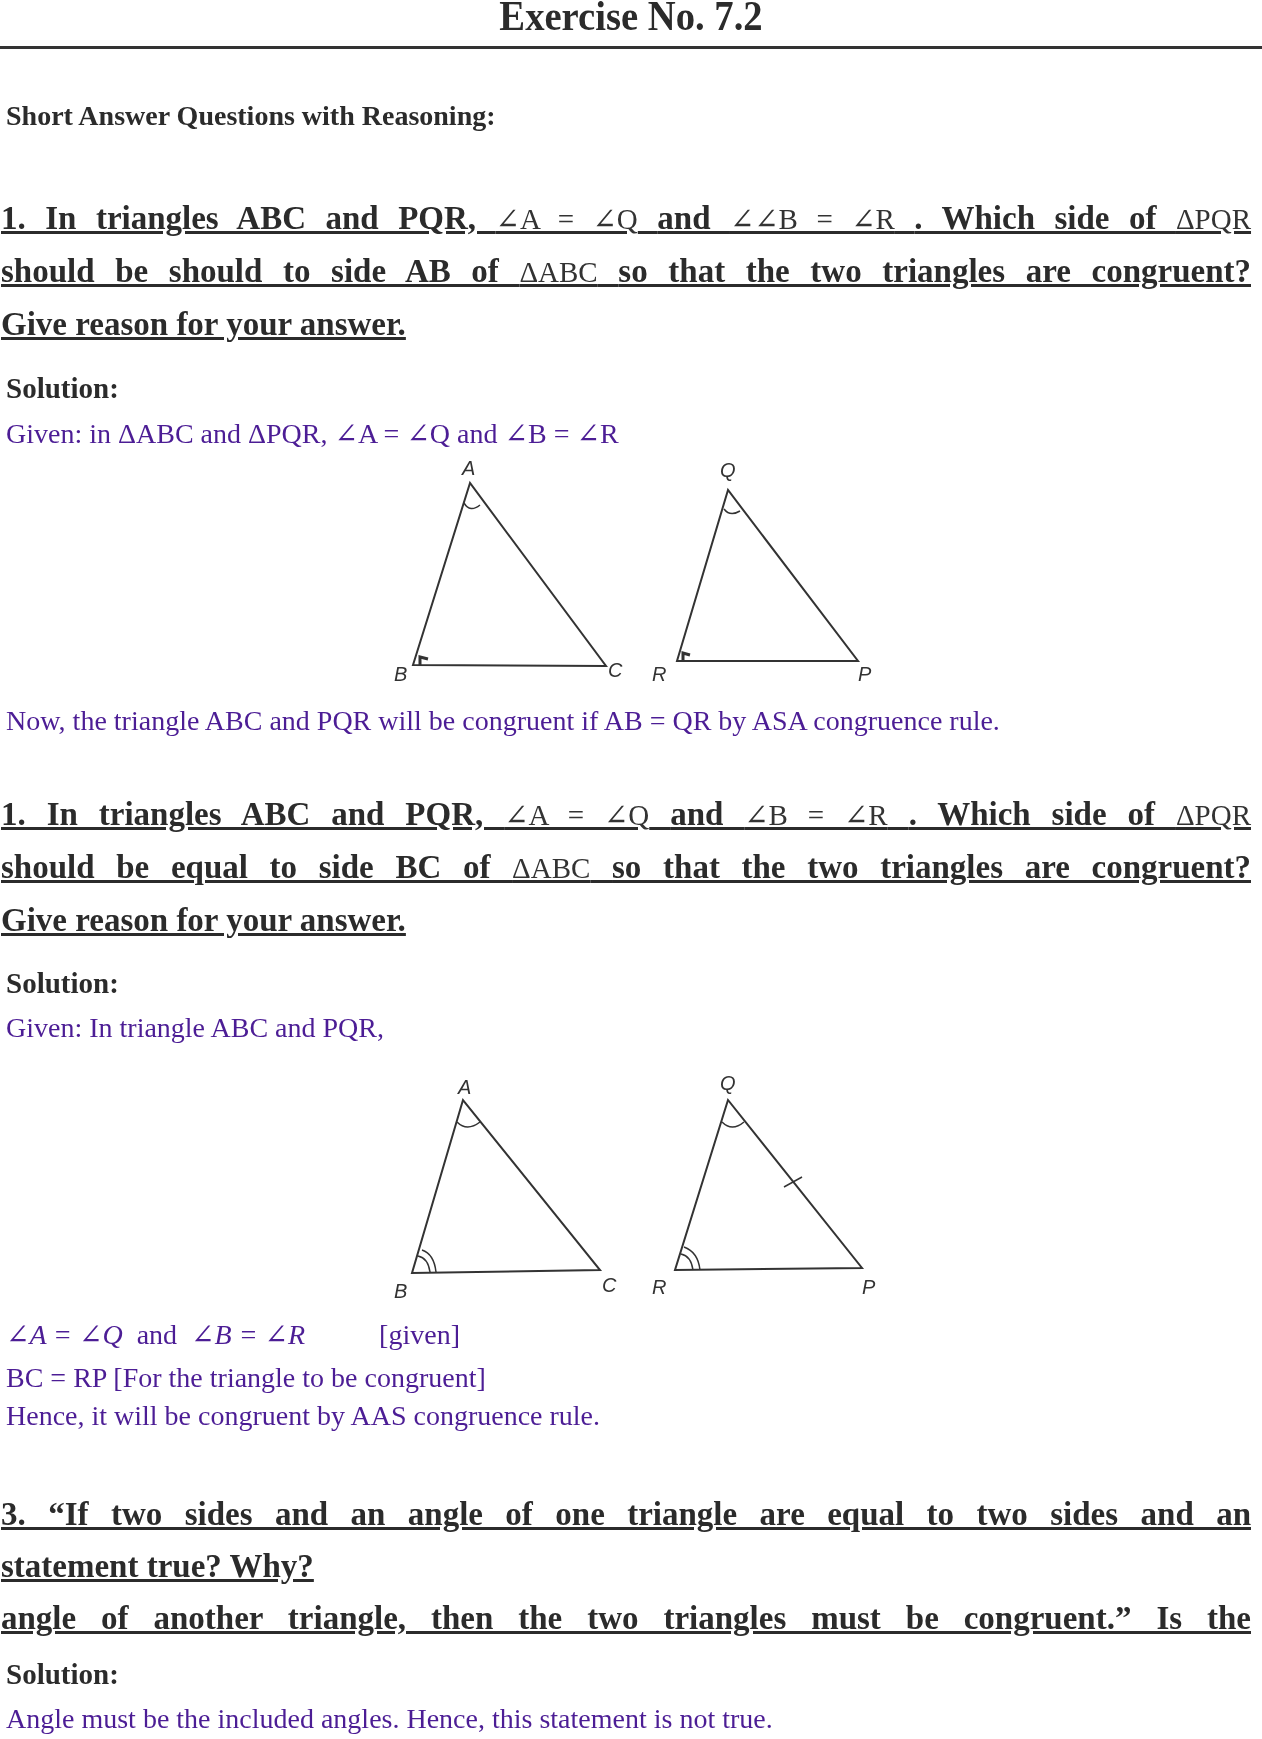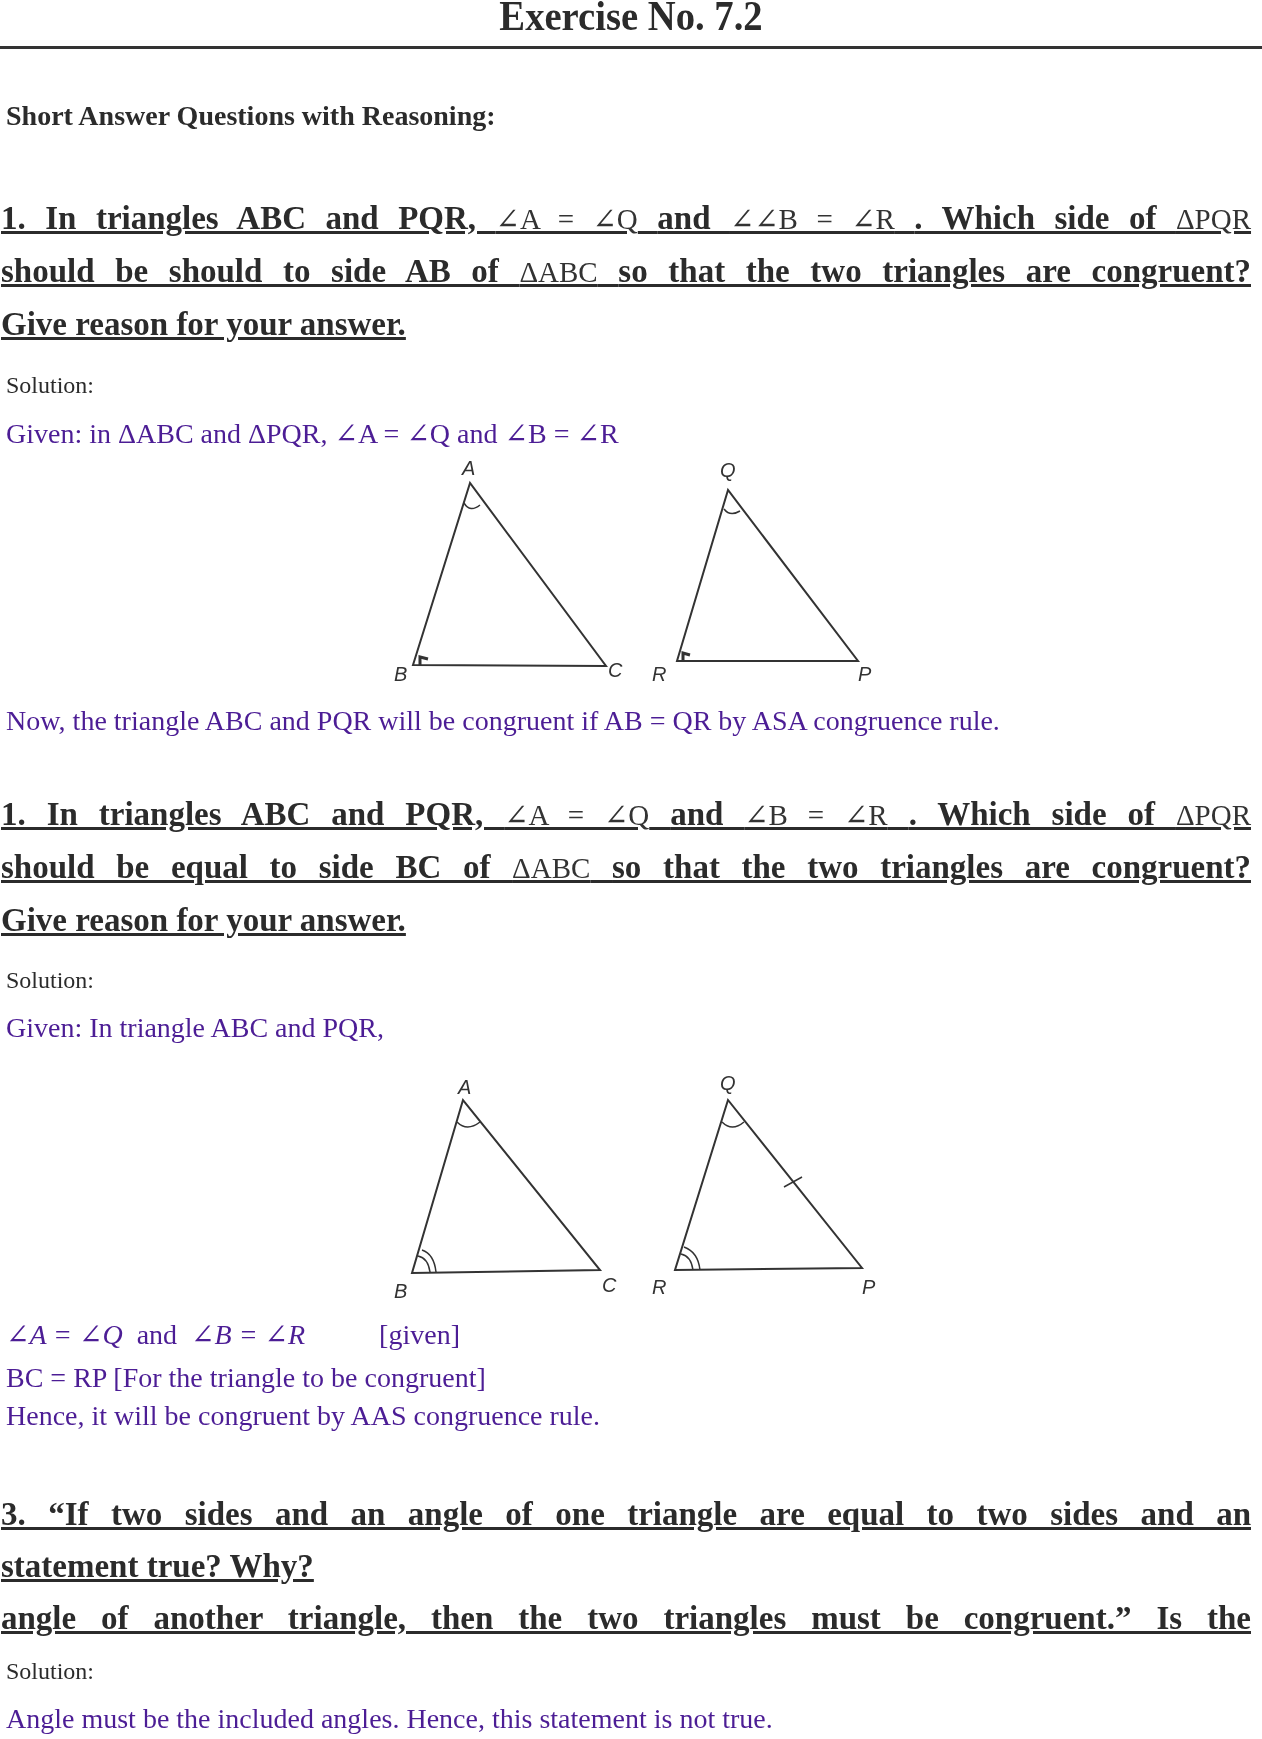--- a/index.html
+++ b/index.html
@@ -17,21 +17,21 @@
   .section-heading {
     left: 6px; top: 90px; font-size: 28px; font-weight: bold; color: #2b2b2b; white-space: nowrap; margin-top: 10px;
   }
   .question {
     left: 1px; width: 1250px; font-size: 33px; font-weight: bold; color: #2b2b2b;
     line-height: 52px; text-align: justify; text-align-last: left; text-decoration: underline;
   }
   .q-line { display: block; white-space: nowrap; text-align: justify; text-align-last: justify; }
   .q-line.last { text-align-last: left; }
   .math { font-weight: normal; font-size: 29px; color: #333; }
-  .sol-head { left: 6px; font-size: 24px; font-weight: normal; color: #2b2b2b; }
+  .sol-head { left: 6px; font-size: 29px; font-weight: bold; color: #2b2b2b; }
   .sol-text { left: 6px; font-size: 28px; color: #4c1d95; white-space: nowrap; }
   .ital { font-style: italic; }
   svg text { font-family: "Liberation Sans", "DejaVu Sans", sans-serif; font-style: italic; font-size: 20px; fill: #333; }
 </style>
 </head>
 <body>
 
 <div class="abs title">Exercise No. 7.2</div>
 <div class="abs rule"></div>
 <div class="abs section-heading">Short Answer Questions with Reasoning:</div>

